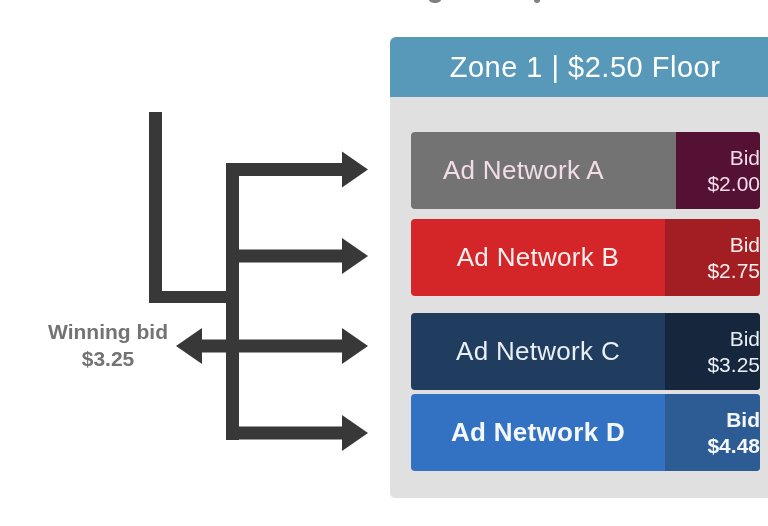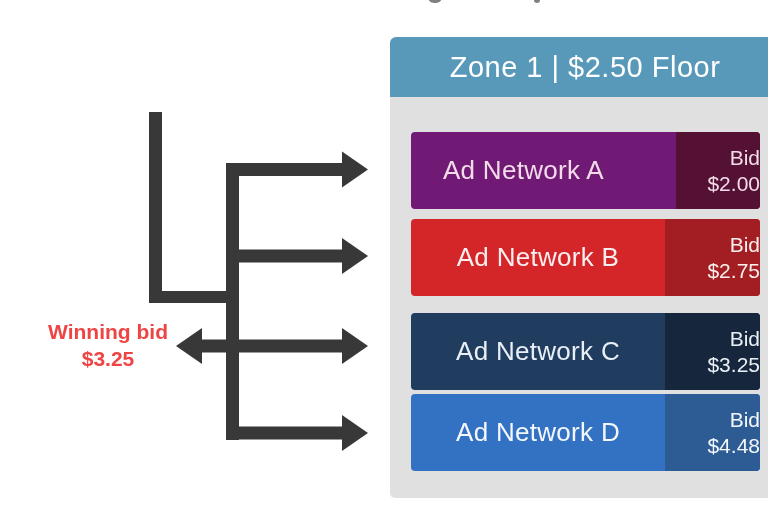--- a/index.html
+++ b/index.html
@@ -33,40 +33,40 @@
     position:absolute;left:0;top:60px;width:390px;height:401px;
     border-radius:0 0 5px 5px;
   }
   .net-row{
     position:absolute;left:21px;width:349px;height:77px;
     border-radius:4px;display:flex;overflow:hidden;
   }
   .net-row.r0{top:35px;}
   .net-row.r1{top:122px;}
   .net-row.r2{top:216px;}
-  .net-row.r3{top:297px;}
+  .net-row.r3{top:297px;font-weight:bold;}
   .net-name{
     width:254px;display:flex;align-items:center;justify-content:center;
     font-size:26px;letter-spacing:.3px;
   }
   .net-bid{
     width:95px;display:flex;flex-direction:column;align-items:flex-end;justify-content:center;
     font-size:21px;line-height:26px;
   }
 </style>
 </head>
 <body>
 
 <div class="canvas">
 
   <div class="artifact a1"></div>
   <div class="artifact a2"></div>
 
 
-  <div class="winning-bid" style="color: #ef4444;">
+  <div class="winning-bid" style="color: #737373;">
     <div>Winning bid</div>
     <div>$3.25</div>
   </div>
 
   <svg class="flow-svg" width="768" height="526" viewBox="0 0 768 526">
     <g fill="#383838">
 
       <rect x="149" y="112" width="13" height="191"></rect>
 
       <rect x="149" y="291" width="90" height="12"></rect>
@@ -93,21 +93,21 @@
         <rect x="226" y="426.5" width="116" height="13"></rect>
         <polygon points="342,415 342,451 368,433"></polygon>
       </g>
     </g>
   </svg>
 
   <div class="panel">
     <div class="panel-header" style="background: rgb(88, 153, 186);">Zone 1 | $2.50 Floor</div>
     <div class="panel-body" style="background: rgb(224, 224, 224);">
 
-      <div class="net-row r0" style="background: #701a75; color: rgb(242, 220, 232); gap: 40px;">
+      <div class="net-row r0" style="background: #737373; color: rgb(242, 220, 232); gap: 40px;">
         <div class="net-name">Ad Network A</div>
         <div class="net-bid" style="background: rgb(84, 17, 52);">
           <div>Bid</div>
           <div>$2.00</div>
         </div>
       </div>
 
       <div class="net-row r1" style="background: rgb(212, 38, 41); color: rgb(252, 238, 238);">
         <div class="net-name">Ad Network B</div>
         <div class="net-bid" style="background: rgb(162, 30, 34);">

